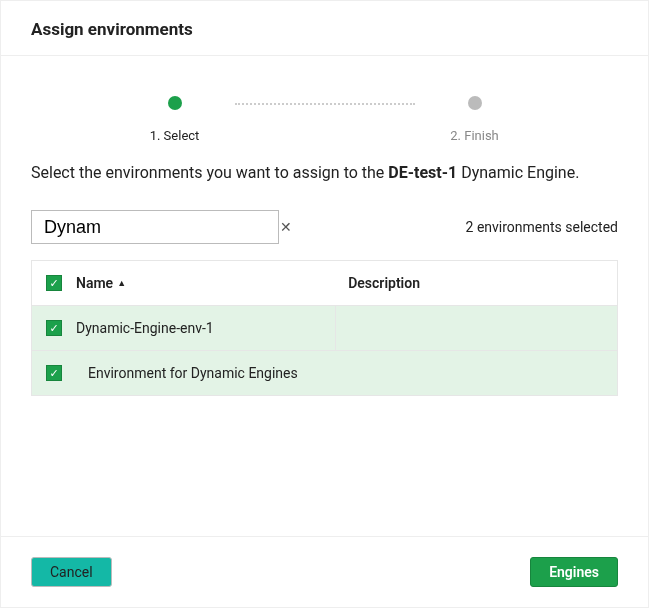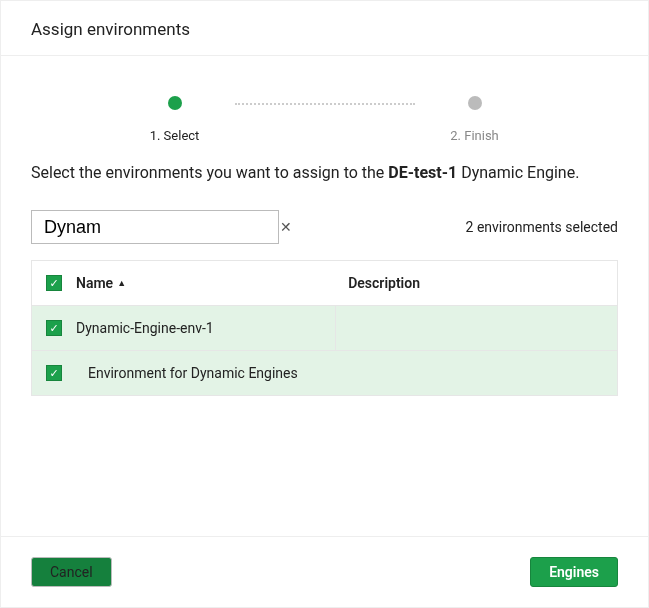--- a/index.html
+++ b/index.html
@@ -18,21 +18,21 @@
     border: 1px solid #eee;
     display: flex;
     flex-direction: column;
   }
   .modal-header {
     padding: 18px 30px 16px;
     border-bottom: 1px solid #eee;
   }
   .modal-title {
     font-size: 17px;
-    font-weight: 400;
+    font-weight: 700;
     color: #222;
   }
   .stepper {
     display: flex;
     justify-content: center;
     align-items: flex-start;
     gap: 0;
     padding: 40px 0 20px;
     position: relative;
   }
@@ -182,21 +182,21 @@
   }
   .btn {
     padding: 6px 18px;
     font-size: 14px;
     border-radius: 3px;
     cursor: pointer;
     border: 1px solid transparent;
     font-family: inherit;
   }
   .btn-secondary {
-    background: #15803d;
+    background: #14b8a6;
     color: #222;
     border: 1px solid #bbb;
   }
   .btn-primary {
     background: #1ca04b;
     color: #fff;
     border: 1px solid #17853d;
     font-weight: 600;
   }
 </style>

